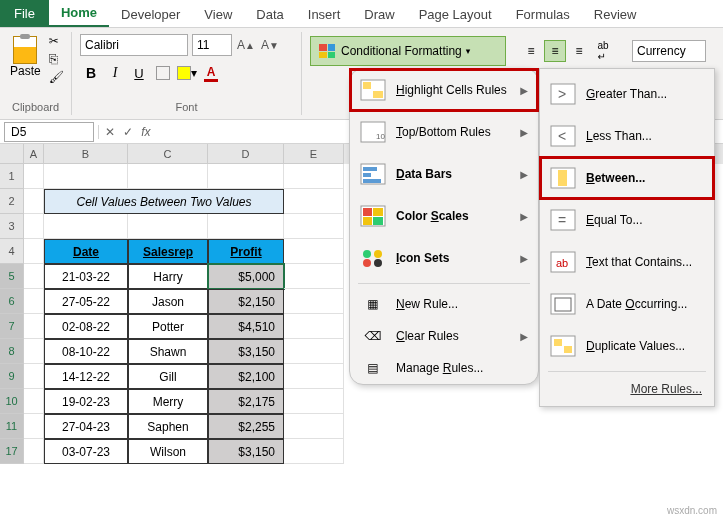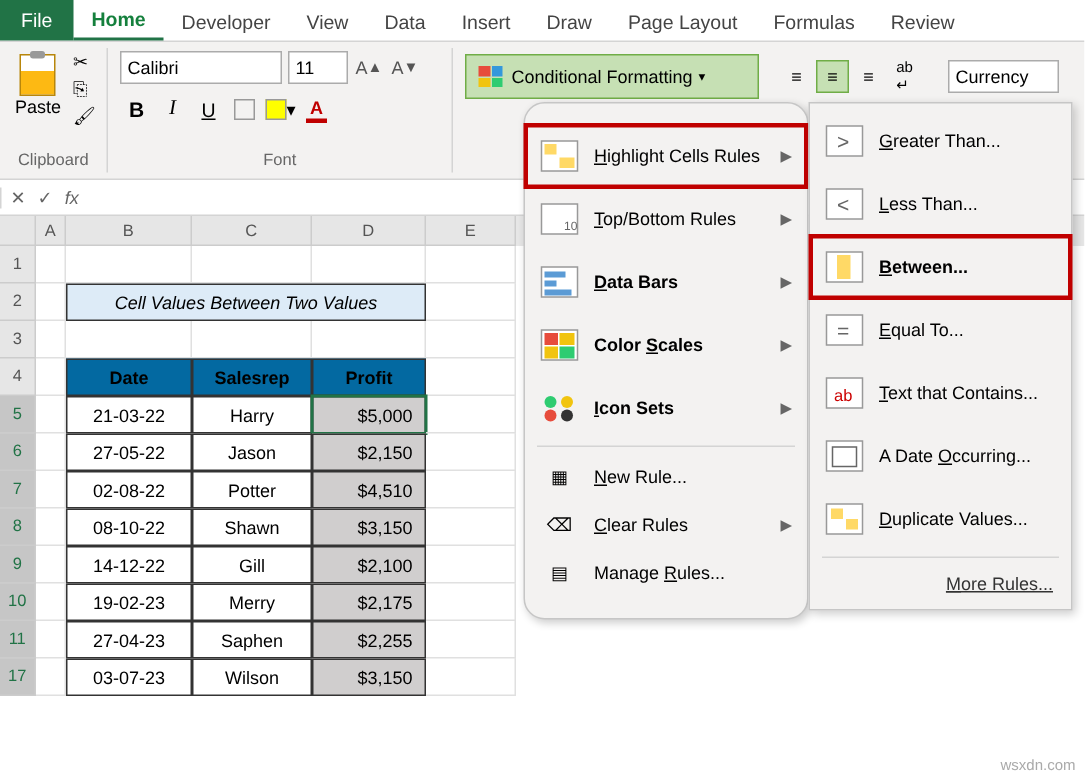--- a/index.html
+++ b/index.html
@@ -73,29 +73,29 @@
     .col-b { width: 84px; }
     .col-c { width: 80px; }
     .col-d { width: 76px; }
     .col-e { width: 60px; }
     
     .cells { position: relative; }
     .cell-row { display: flex; height: 25px; }
     .cell { border-right: 1px solid #e0e0e0; border-bottom: 1px solid #e0e0e0; display: flex; align-items: center; padding: 0 4px; font-size: 12px; }
     
     .title-cell { background: #ddebf7; border: 1px solid #333 !important; font-weight: normal; font-style: italic; justify-content: center; }
-    .header-cell { background: #0369a1; border: 1px solid #333 !important; font-weight: bold; justify-content: center; }
+    .header-cell { background: #0ea5e9; border: 1px solid #333 !important; font-weight: bold; justify-content: center; text-decoration: underline; }
     .data-cell { border: 1px solid #333 !important; justify-content: center; }
     .profit-cell { border: 1px solid #333 !important; justify-content: flex-end; padding-right: 8px; }
     .profit-sel { background: #d0cece; }
     .active-cell { outline: 2px solid #217346; outline-offset: -1px; }
     
     
     .dropdown { position: absolute; background: #f3f2f1; border: 1px solid #c6c6c6; box-shadow: 2px 2px 6px rgba(0,0,0,0.2); }
-    .dropdown-main { top: 68px; left: 349px; width: 190px; padding: 14px 0; border-radius: 14px; }
+    .dropdown-main { top: 68px; left: 349px; width: 190px; padding: 0 0; border-radius: 14px; }
     .dropdown-sub { top: 68px; left: 539px; width: 176px; padding: 4px 0; }
     .dd-item { display: flex; align-items: center; padding: 10px 10px; font-size: 12px; cursor: pointer; position: relative; }
     .dd-item.highlight { outline: 3px solid #c00000; outline-offset: -2px; }
     .dd-icon { width: 26px; height: 22px; margin-right: 10px; display: flex; align-items: center; justify-content: center; }
     .dd-text { flex: 1; }
     .dd-arrow { font-size: 10px; color: #666; }
     .dd-sep { height: 1px; background: #d4d4d4; margin: 4px 8px; }
     .dd-item.small { padding: 5px 10px; }
     .dd-link { text-align: right; padding: 6px 12px; font-size: 12px; text-decoration: underline; color: #333; }
     .underline-letter { text-decoration: underline; }
@@ -180,20 +180,21 @@
         <span class="align-btn" style="font-size:10px;">ab<br>↵</span>
       </div>
       <div class="number-group">
         <input class="number-select" value="Currency" style="">
       </div>
     </div>
   </div>
 </div>
 
 <div class="formula-bar">
+  <input class="name-box" value="D5" style="">
   <div class="fx-area">
     <span class="fx-btn">✕</span>
     <span class="fx-btn">✓</span>
     <span class="fx-label">fx</span>
   </div>
 </div>
 
 <div class="grid-container">
   <div class="row-headers">
     <div class="corner"></div>

